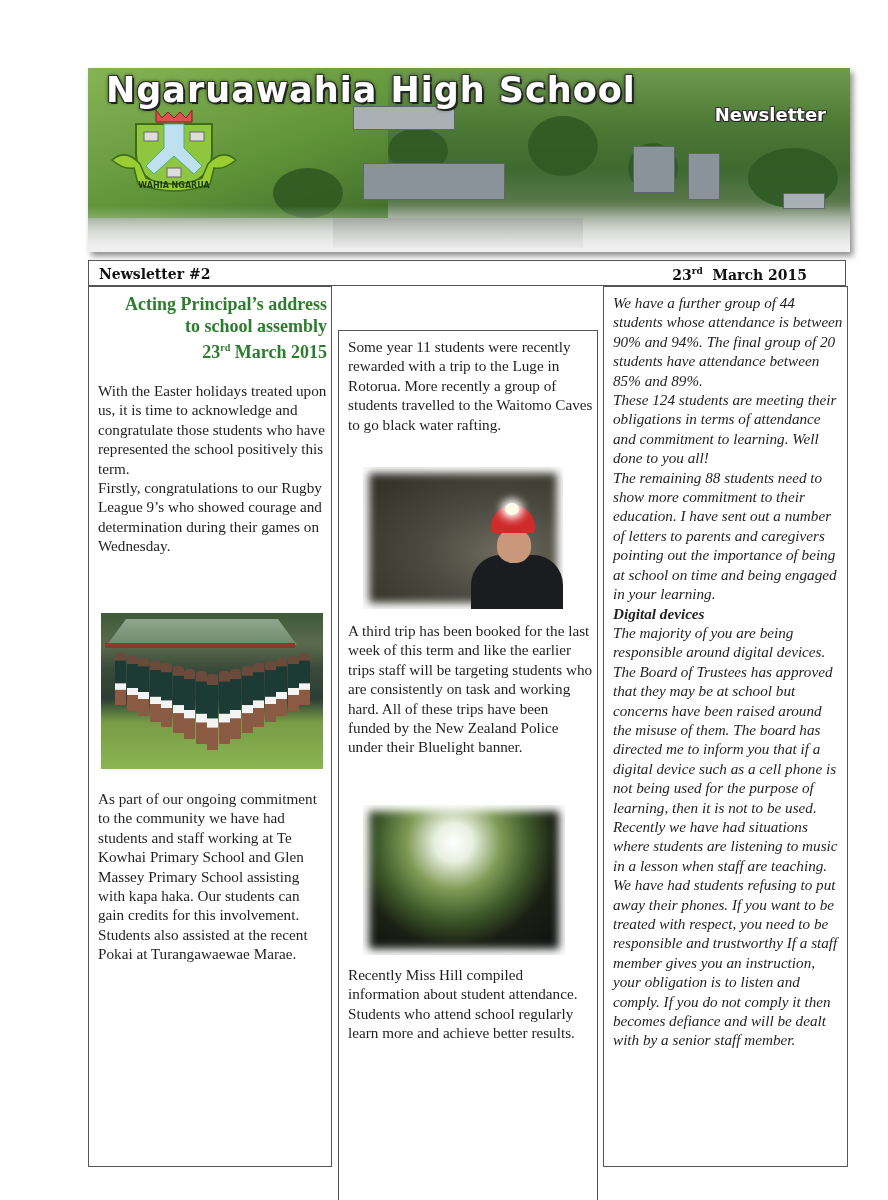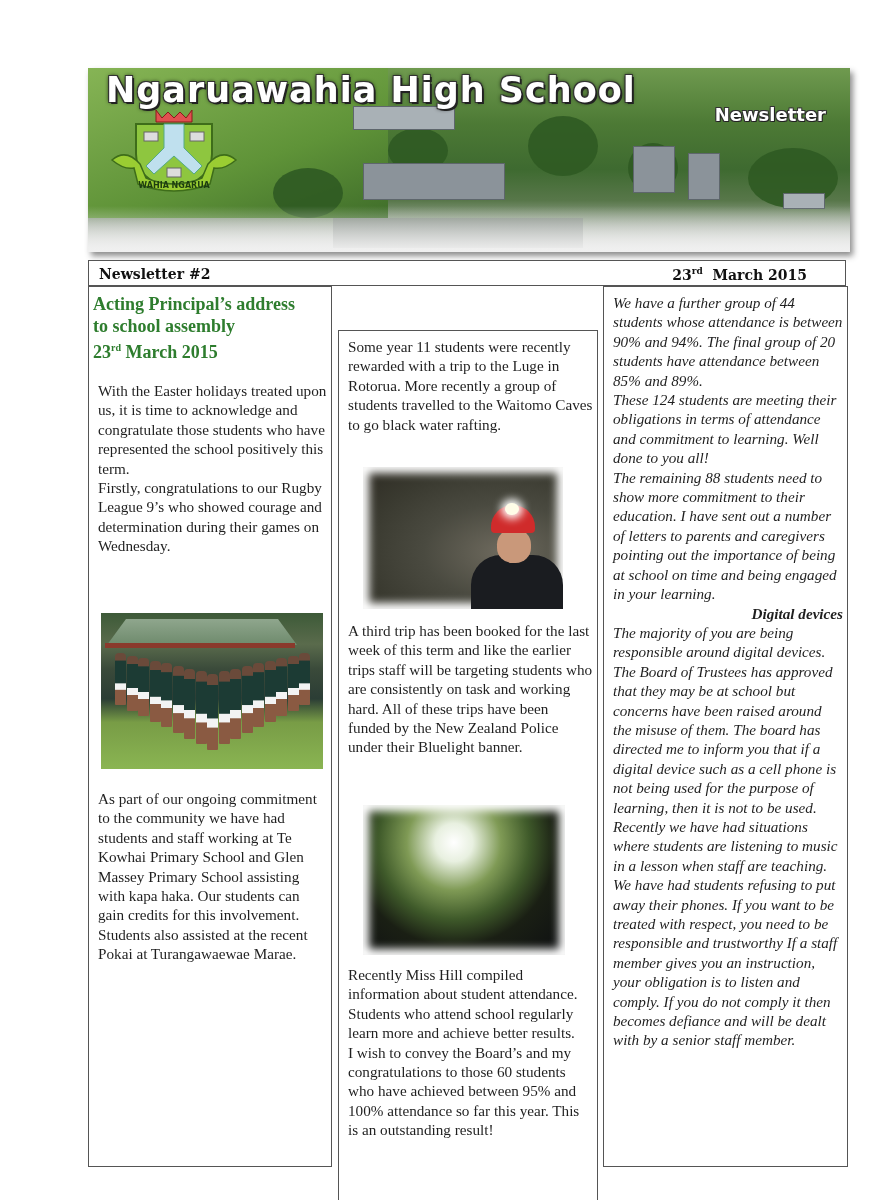--- a/index.html
+++ b/index.html
@@ -20,35 +20,35 @@
   .crest{position:absolute;left:18px;top:40px;width:136px;height:86px;}
   .infobar{position:absolute;left:88px;top:260px;width:758px;height:26px;border:1px solid #555;box-sizing:border-box;background:#fff;}
   .infobar .left{position:absolute;left:10px;top:5px;font-weight:bold;font-size:14px;color:#111;font-family:"DejaVu Serif",serif;}
   .infobar .right{position:absolute;right:38px;top:5px;font-weight:bold;font-size:14px;color:#111;font-family:"DejaVu Serif",serif;}
   .infobar sup{font-size:9px;}
   .col{position:absolute;top:286px;border:1px solid #555;box-sizing:border-box;background:#fff;}
   #c1{left:88px;width:244px;height:881px;}
   #c2{left:338px;width:260px;height:881px;margin-top:44px;}
   #c3{left:603px;width:245px;height:881px;}
   .col p{margin:0;font-size:15.2px;line-height:19.4px;}
-  .c1 .head{color:#2e7d2e;font-weight:bold;font-size:18px;line-height:22px;text-align:left;margin:6px 4px 4px 4px;}
+  .c1 .head{color:#2e7d2e;font-weight:bold;font-size:18px;line-height:22px;text-align:right;margin:6px 4px 4px 4px;}
   .c1 .head sup{font-size:10px;}
   .textblock{position:absolute;left:9px;right:4px;}
   .photo{position:absolute;overflow:hidden;}
   .rugby{left:12px;top:326px;width:222px;height:156px;background:linear-gradient(180deg,#3d5a38 0%,#5a6b4c 20%,#3a4a3a 36%,#2b3d35 55%,#789c46 70%,#8ab552 100%);}
   .rugby .roof{position:absolute;left:6px;top:6px;width:190px;height:26px;background:linear-gradient(180deg,#8fa68d,#6e8a6c);clip-path:polygon(10% 0,90% 0,100% 100%,0 100%);}
   .rugby .rim{position:absolute;left:4px;top:30px;width:190px;height:5px;background:#8a3a2c;}
   .rugby .player{position:absolute;width:11px;height:60px;top:42px;background:linear-gradient(180deg,#6a4a3a 0%,#6a4a3a 14%,#1c3b34 15%,#1c3b34 58%,#f3f3f3 59%,#f3f3f3 70%,#8a5a42 71%);border-radius:4px 4px 1px 1px;}
   .caving{left:24px;top:136px;width:200px;height:142px;background:radial-gradient(ellipse at 70% 60%,#6e6a5e 0%,#4a4a40 40%,#3a3a30 70%,#2d2a22 100%);box-shadow:0 0 8px 6px #fff inset;}
   .caving .helmet{position:absolute;left:128px;top:38px;width:44px;height:28px;background:#d02b2b;border-radius:22px 22px 4px 4px;}
   .caving .lamp{position:absolute;left:142px;top:36px;width:14px;height:12px;background:#fffde8;border-radius:50%;box-shadow:0 0 8px 4px #fff;}
   .caving .face{position:absolute;left:134px;top:62px;width:34px;height:34px;background:#c9987a;border-radius:45%;}
   .caving .body{position:absolute;left:108px;top:88px;width:92px;height:60px;background:#1a1c20;border-radius:30px 30px 0 0;}
   .cave{left:24px;top:474px;width:202px;height:150px;background:radial-gradient(ellipse at 45% 25%,#ffffff 0%,#e8f0e0 12%,#7f9a55 30%,#3f5a2a 48%,#1a1f14 65%,#0d0e12 100%);box-shadow:0 0 8px 6px #fff inset;}
-  .col3 .sub{font-weight:bold;text-align:right;}
+  .col3 .sub{font-weight:bold;}
 </style>
 </head>
 <body>
 
 <div class="banner">
   <div class="field"></div>
   <div class="trees" style="left:300px;top:60px;width:60px;height:45px;"></div>
   <div class="trees" style="left:440px;top:48px;width:70px;height:60px;"></div>
   <div class="trees" style="left:540px;top:75px;width:50px;height:50px;"></div>
   <div class="trees" style="left:660px;top:80px;width:90px;height:60px;"></div>
@@ -129,21 +129,20 @@
     <div class="face"></div>
     <div class="helmet"></div>
     <div class="lamp"></div>
   </div>
   <div class="textblock" style="top:290px;">
     <p>A third trip has been booked for the last week of this term and like the earlier trips staff will be targeting students who are consistently on task and working hard. All of these trips have been funded by the New Zealand Police under their Bluelight banner.</p>
   </div>
   <div class="photo cave"></div>
   <div class="textblock" style="top:634px;">
     <p>Recently Miss Hill compiled information about student attendance. Students who attend school regularly learn more and achieve better results.</p>
-    <p>I wish to convey the Board’s and my congratulations to those 60 students who have achieved between 95% and 100% attendance so far this year. This is an outstanding result!</p>
   </div>
 </div>
 
 <div class="col col3" id="c3">
   <div class="textblock" style="top:6px;font-style:italic;">
     <p>We have a further group of 44 students whose attendance is between 90% and 94%. The final group of 20 students have attendance between 85% and 89%.</p>
     <p>These 124 students are meeting their obligations in terms of attendance and commitment to learning. Well done to you all!</p>
     <p>The remaining 88 students need to show more commitment to their education. I have sent out a number of letters to parents and caregivers pointing out the importance of being at school on time and being engaged in your learning.</p>
     <p class="sub">Digital devices</p>
     <p>The majority of you are being responsible around digital devices. The Board of Trustees has approved that they may be at school but concerns have been raised around the misuse of them. The board has directed me to inform you that if a digital device such as a cell phone is not being used for the purpose of learning, then it is not to be used. Recently we have had situations where students are listening to music in a lesson when staff are teaching. We have had students refusing to put away their phones. If you want to be treated with respect, you need to be responsible and trustworthy If a staff member gives you an instruction, your obligation is to listen and comply. If you do not comply it then becomes defiance and will be dealt with by a senior staff member.</p>

